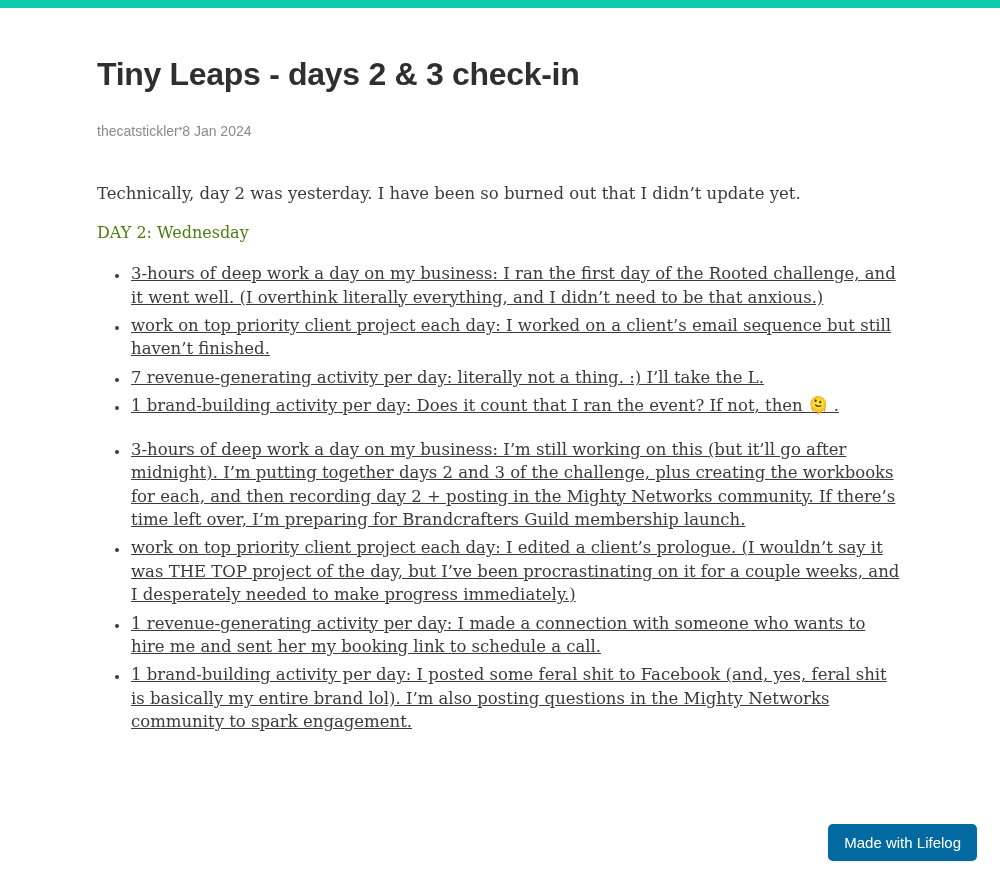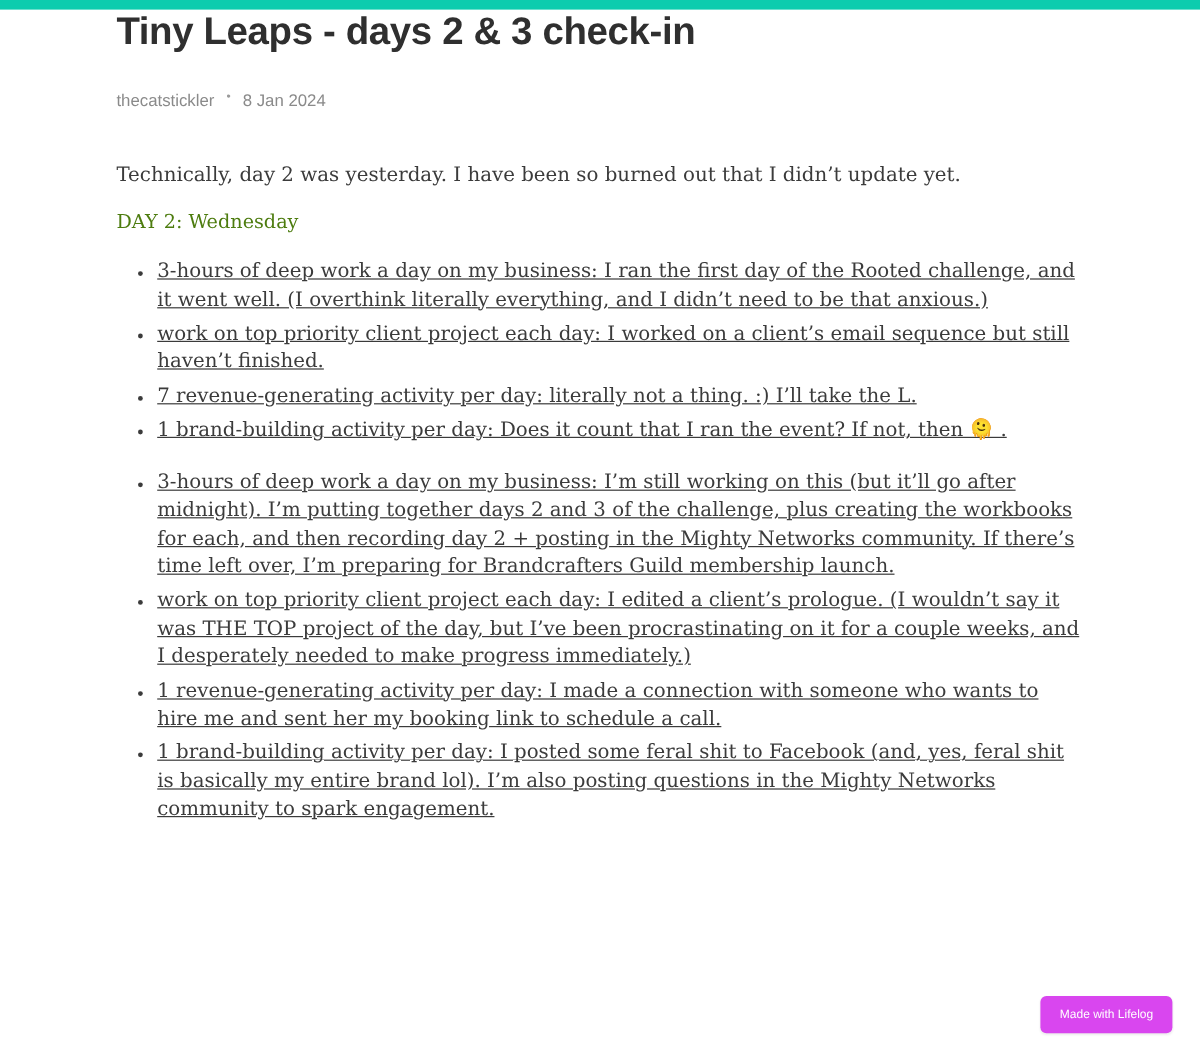--- a/index.html
+++ b/index.html
@@ -14,33 +14,33 @@
   .topbar {
     width: 100%;
     height: 8px;
     background: #0dccae;
   }
   .container {
     width: 806px;
     margin: 0 auto;
   }
   h1.post-title {
+    margin-top: 48px;
     font-size: 32px;
     font-weight: 700;
     letter-spacing: -0.3px;
     color: #2f2f2f;
     font-family: "Liberation Sans", sans-serif;
   }
   .meta {
     margin-top: 30px;
     font-size: 14px;
     color: #8a8a8a;
     display: flex;
     align-items: flex-start;
-    gap: 10px;
   }
   .meta .sep {
     font-size: 10px;
     color: #9a9a9a;
   }
   .post-body {
     margin-top: 43px;
     font-family: "DejaVu Serif", "Liberation Serif", serif;
     font-size: 16.5px;
     line-height: 1.42;
@@ -66,26 +66,26 @@
     padding-left: 2px;
   }
   .post-body li::marker {
     font-size: 12px;
     color: #3b3b3b;
   }
   .made-with-badge {
     position: absolute;
     right: 23px;
     bottom: 20px;
-    background: #d946ef;
+    background: #0369a1;
     color: #ffffff;
     border: none;
     border-radius: 5px;
     padding: 10px 16px;
-    font-size: 10px;
+    font-size: 15px;
     font-family: "Liberation Sans", sans-serif;
     cursor: pointer;
     box-shadow: 0 1px 2px rgba(0,0,0,0.08);
   }
 </style>
 </head>
 <body>
 
 <div class="topbar"></div>
 

